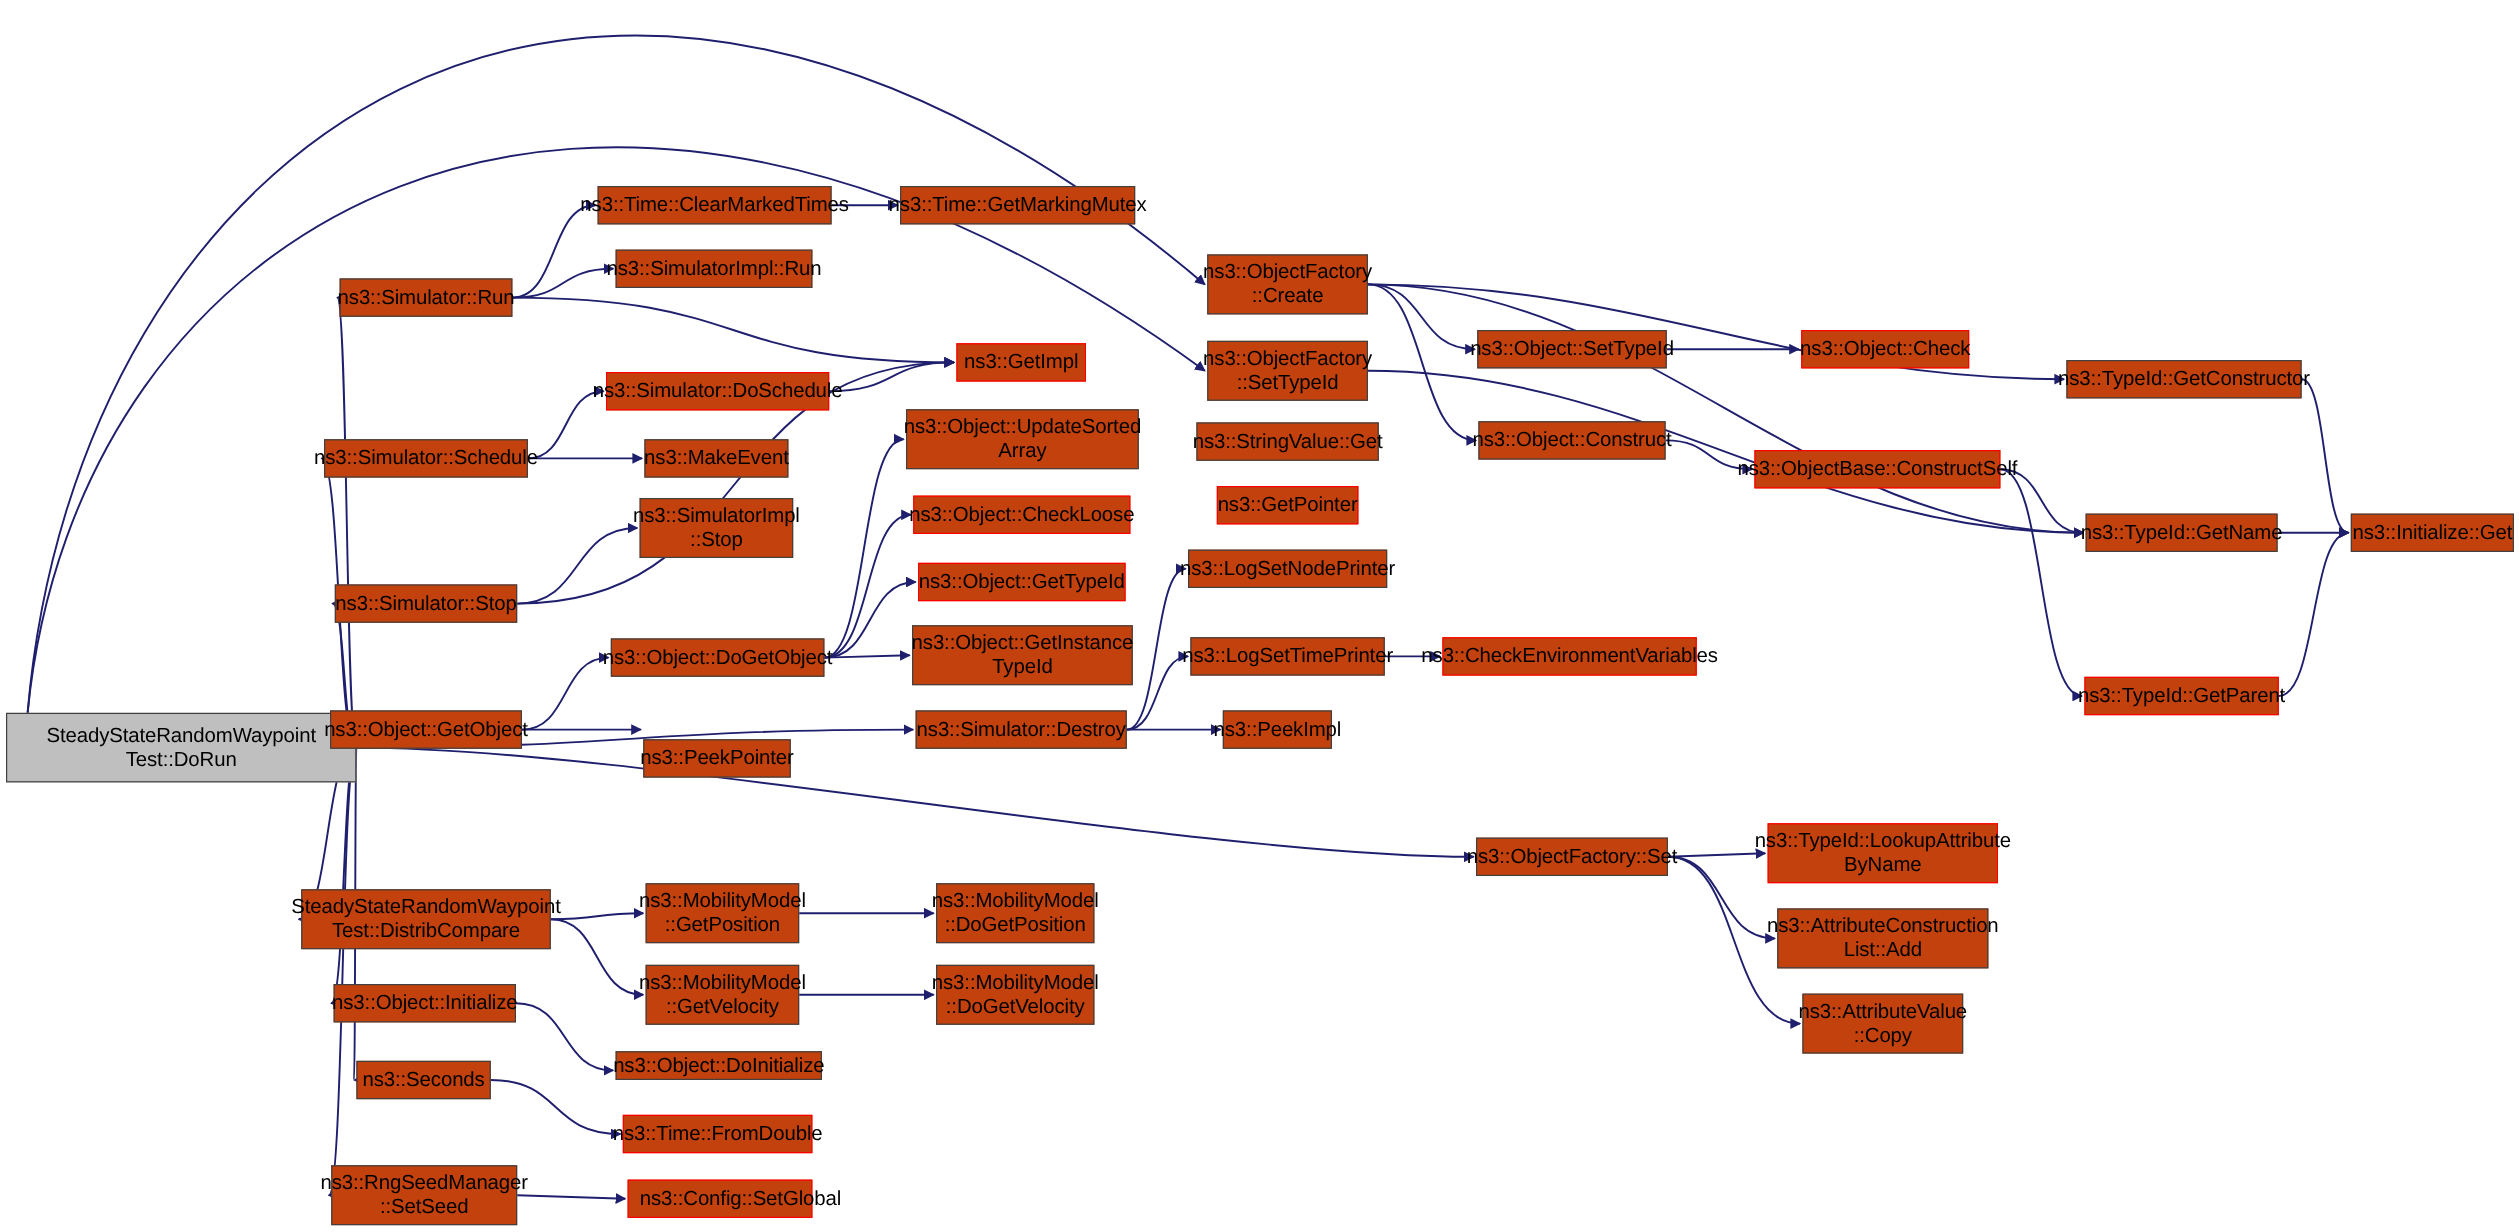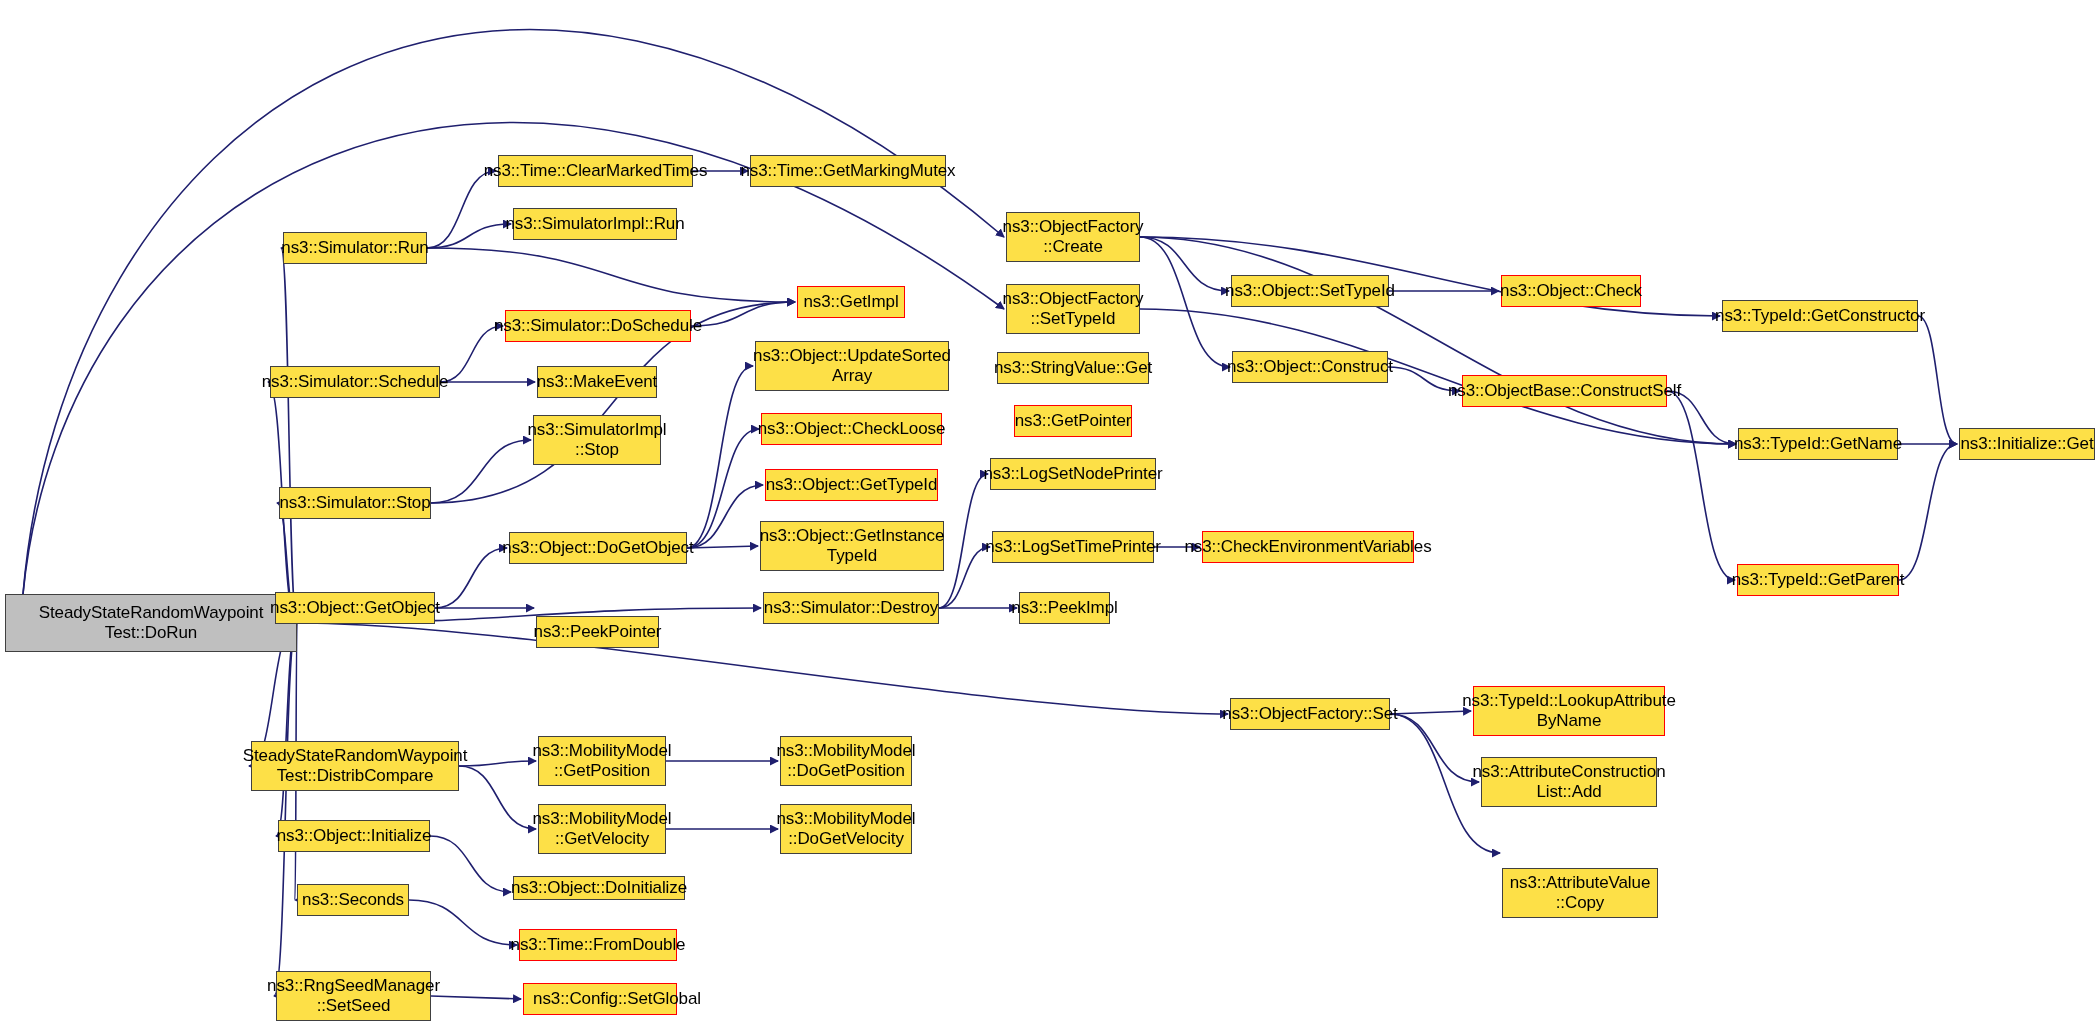--- a/index.html
+++ b/index.html
@@ -16,21 +16,21 @@
   .node{
     position:absolute;
     box-sizing:border-box;
     display:flex;
     align-items:center;
     justify-content:center;
     text-align:center;
     font-size:17px;
     line-height:20px;
     color:#000000;
-    background:#fde047;
+    background:#c2410c;
     border:1.5px solid #404040;
     white-space:pre-line;
     letter-spacing:-0.1px;
   }
   .node.red{border:1.5px solid #ff0000;}
   .node.root{background:#bfbfbf;border:1.5px solid #404040;}
 </style>
 </head>
 <body>
 
@@ -144,21 +144,21 @@
     <div class="node" style="left: 1231px; top: 275px; width: 158px; height: 32px;">ns3::Object::SetTypeId</div>
     <div class="node" style="left: 1232px; top: 351px; width: 156px; height: 32px;">ns3::Object::Construct</div>
     <div class="node" style="left: 1230px; top: 698px; width: 160px; height: 32px;">ns3::ObjectFactory::Set</div>
     <div class="node red" style="left: 1501px; top: 275px; width: 140px; height: 32px;">ns3::Object::Check</div>
     <div class="node red" style="left: 1462px; top: 375px; width: 205px; height: 32px;">ns3::ObjectBase::ConstructSelf</div>
     <div class="node red" style="left: 1202px; top: 531px; width: 212px; height: 32px;">ns3::CheckEnvironmentVariables</div>
     <div class="node red" style="left: 1473px; top: 686px; width: 192px; height: 50px;">ns3::TypeId::LookupAttribute
 ByName</div>
     <div class="node" style="left: 1481px; top: 757px; width: 176px; height: 50px;">ns3::AttributeConstruction
 List::Add</div>
-    <div class="node" style="left: 1502px; top: 828px; width: 156px; height: 50px; margin-top: 40px;">ns3::AttributeValue
+    <div class="node" style="left: 1502px; top: 828px; width: 134px; height: 50px;">ns3::AttributeValue
 ::Copy</div>
     <div class="node" style="left: 1722px; top: 300px; width: 196px; height: 32px;">ns3::TypeId::GetConstructor</div>
     <div class="node" style="left: 1738px; top: 428px; width: 160px; height: 32px;">ns3::TypeId::GetName</div>
     <div class="node red" style="left: 1737px; top: 564px; width: 162px; height: 32px;">ns3::TypeId::GetParent</div>
     <div class="node" style="left: 1959px; top: 428px; width: 136px; height: 32px;">ns3::Initialize::Get</div>
     <div class="node" style="left: 750px; top: 155px; width: 196px; height: 32px;">ns3::Time::GetMarkingMutex</div>
     <div class="node" style="left: 780px; top: 736px; width: 132px; height: 50px;">ns3::MobilityModel
 ::DoGetPosition</div>
     <div class="node" style="left: 780px; top: 804px; width: 132px; height: 50px;">ns3::MobilityModel
 ::DoGetVelocity</div>

